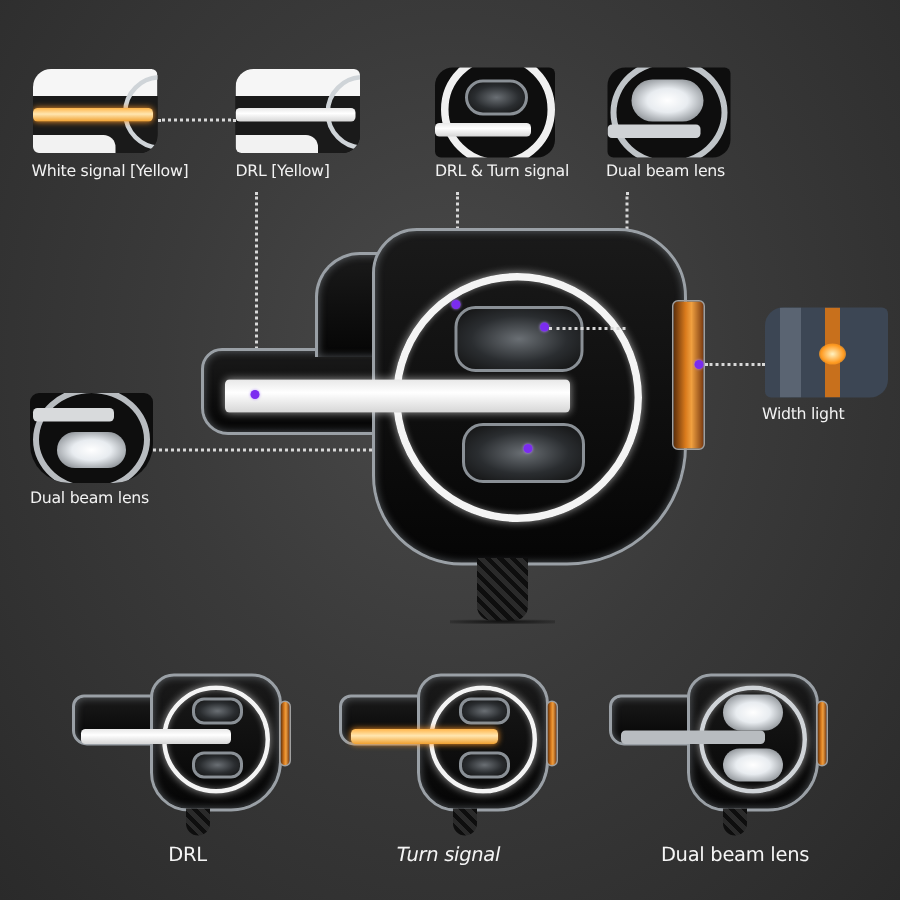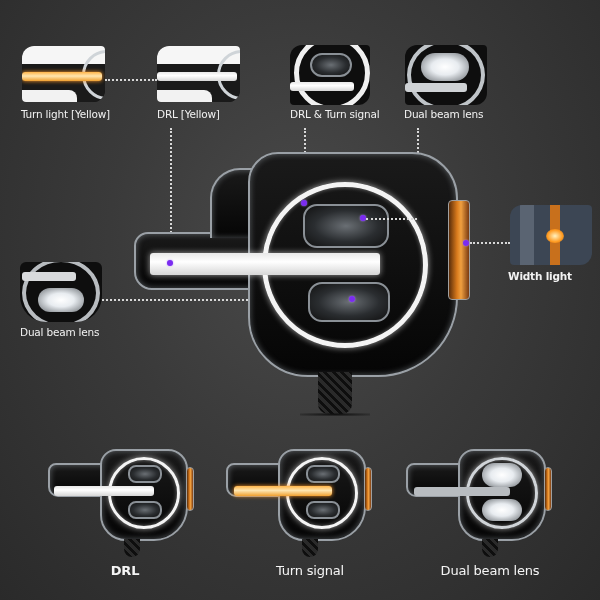--- a/index.html
+++ b/index.html
@@ -93,21 +93,21 @@
   </style>
 </head>
 <body>
 
 <div class="thumb" style="left:22px;top:46px;width:83px;height:56px;">
   <div class="abs" style="left:0;top:0;width:83px;height:56px;background:linear-gradient(#f6f6f6 0 32%, #1a1a1a 32% 100%);"></div>
   <div class="abs" style="left:60px;top:4px;width:50px;height:50px;border-radius:50%;border:3px solid #cfd4d8;"></div>
   <div class="abs bar-amber" style="left:0;top:26px;width:80px;height:9px;"></div>
   <div class="abs" style="left:0;top:44px;width:55px;height:12px;background:#f2f2f2;border-radius:0 8px 0 0;"></div>
 </div>
-<div class="label" style="left:21px;top:108px;">Turn light [Yellow]</div>
+<div class="label" style="left:21px;top:108px;">White signal [Yellow]</div>
 
 <div class="thumb" style="left:157px;top:46px;width:83px;height:56px;">
   <div class="abs" style="left:0;top:0;width:83px;height:56px;background:linear-gradient(#f6f6f6 0 32%, #1a1a1a 32% 100%);"></div>
   <div class="abs" style="left:60px;top:4px;width:50px;height:50px;border-radius:50%;border:3px solid #cfd4d8;"></div>
   <div class="abs bar-white" style="left:0;top:26px;width:80px;height:9px;"></div>
   <div class="abs" style="left:0;top:44px;width:55px;height:12px;background:#f2f2f2;border-radius:0 8px 0 0;"></div>
 </div>
 <div class="label" style="left:157px;top:108px;">DRL [Yellow]</div>
 
 <div class="dline-h" style="left:105px;top:79px;width:52px;"></div>
@@ -136,21 +136,21 @@
   <div class="abs glow-white" style="left:18px;top:26px;width:46px;height:24px;border-radius:12px;"></div>
 </div>
 <div class="label" style="left:20px;top:326px;">Dual beam lens</div>
 <div class="dline-h" style="left:102px;top:299px;width:250px;"></div>
 
 <div class="thumb" style="left:510px;top:205px;width:82px;height:60px;background:#3c4654;">
   <div class="abs" style="left:10px;top:0;width:14px;height:60px;background:#5a6472;"></div>
   <div class="abs" style="left:40px;top:0;width:10px;height:60px;background:#c8701c;"></div>
   <div class="abs" style="left:36px;top:24px;width:18px;height:14px;border-radius:50%;background:radial-gradient(#fff2c0,#ff9a20 60%,transparent);"></div>
 </div>
-<div class="label" style="left:508px;top:270px;font-weight:bold;">Width light</div>
+<div class="label" style="left:508px;top:270px;">Width light</div>
 <div class="dline-h" style="left:470px;top:242px;width:40px;"></div>
 
 <div class="abs" style="left:0;top:0;width:600px;height:600px;">
 
   <div class="housing" style="left:134px;top:232px;width:170px;height:58px;border-radius:14px 4px 4px 18px;"></div>
 
   <div class="housing" style="left:210px;top:168px;width:110px;height:70px;border-radius:30px 6px 0 0;border-bottom:none;"></div>
 
   <div class="housing" style="left:248px;top:152px;width:210px;height:225px;border-radius:30px 46px 80px 60px;"></div>
 
@@ -178,33 +178,33 @@
 <div class="abs" style="left:48px;top:447px;width:150px;height:110px;">
   <div class="housing" style="left:0;top:16px;width:70px;height:34px;border-radius:8px 2px 2px 10px;"></div>
   <div class="housing" style="left:52px;top:2px;width:88px;height:92px;border-radius:16px 20px 34px 26px;"></div>
   <div class="ring" style="left:60px;top:10px;width:72px;height:72px;border-width:3px;"></div>
   <div class="lens" style="left:80px;top:18px;width:34px;height:18px;border-radius:8px;"></div>
   <div class="lens" style="left:80px;top:54px;width:34px;height:18px;border-radius:8px;"></div>
   <div class="abs bar-white" style="left:6px;top:39px;width:100px;height:10px;"></div>
   <div class="amber-side" style="left:138px;top:20px;width:8px;height:44px;"></div>
   <div class="mount" style="left:76px;top:92px;width:16px;height:18px;"></div>
 </div>
-<div class="label-lg" style="left:100px;top:563px;width:50px;font-weight:bold;">DRL</div>
+<div class="label-lg" style="left:100px;top:563px;width:50px;">DRL</div>
 
 <div class="abs" style="left:226px;top:447px;width:150px;height:110px;">
   <div class="housing" style="left:0;top:16px;width:70px;height:34px;border-radius:8px 2px 2px 10px;"></div>
   <div class="housing" style="left:52px;top:2px;width:88px;height:92px;border-radius:16px 20px 34px 26px;"></div>
   <div class="ring" style="left:60px;top:10px;width:72px;height:72px;border-width:3px;"></div>
   <div class="lens" style="left:80px;top:18px;width:34px;height:18px;border-radius:8px;"></div>
   <div class="lens" style="left:80px;top:54px;width:34px;height:18px;border-radius:8px;"></div>
   <div class="abs bar-amber" style="left:8px;top:39px;width:98px;height:10px;"></div>
   <div class="amber-side" style="left:138px;top:20px;width:8px;height:44px;"></div>
   <div class="mount" style="left:76px;top:92px;width:16px;height:18px;"></div>
 </div>
-<div class="label-lg" style="left:260px;top:563px;width:100px;">Turn signal</div>
+<div class="label-lg" style="left:249px;top:563px;width:100px;font-style:italic;">Turn signal</div>
 
 <div class="abs" style="left:406px;top:447px;width:150px;height:110px;">
   <div class="housing" style="left:0;top:16px;width:70px;height:34px;border-radius:8px 2px 2px 10px;"></div>
   <div class="housing" style="left:52px;top:2px;width:88px;height:92px;border-radius:16px 20px 34px 26px;"></div>
   <div class="ring" style="left:60px;top:10px;width:72px;height:72px;border-width:3px;border-color:#d0d4d8;"></div>
   <div class="abs glow-white" style="left:76px;top:16px;width:40px;height:24px;border-radius:12px;"></div>
   <div class="abs glow-white" style="left:76px;top:52px;width:40px;height:22px;border-radius:12px;"></div>
   <div class="abs" style="left:8px;top:40px;width:96px;height:9px;background:#b8bcc0;border-radius:3px;"></div>
   <div class="amber-side" style="left:138px;top:20px;width:8px;height:44px;"></div>
   <div class="mount" style="left:76px;top:92px;width:16px;height:18px;"></div>

